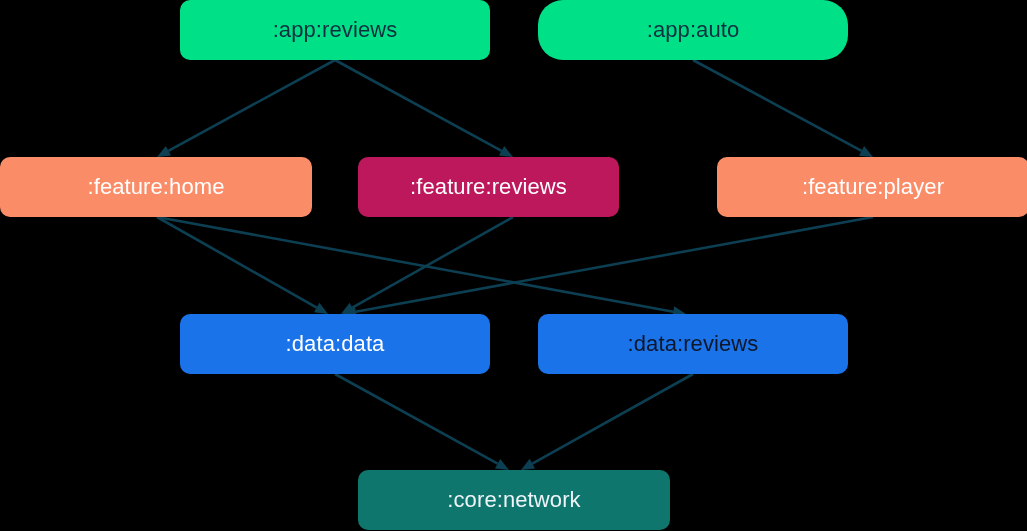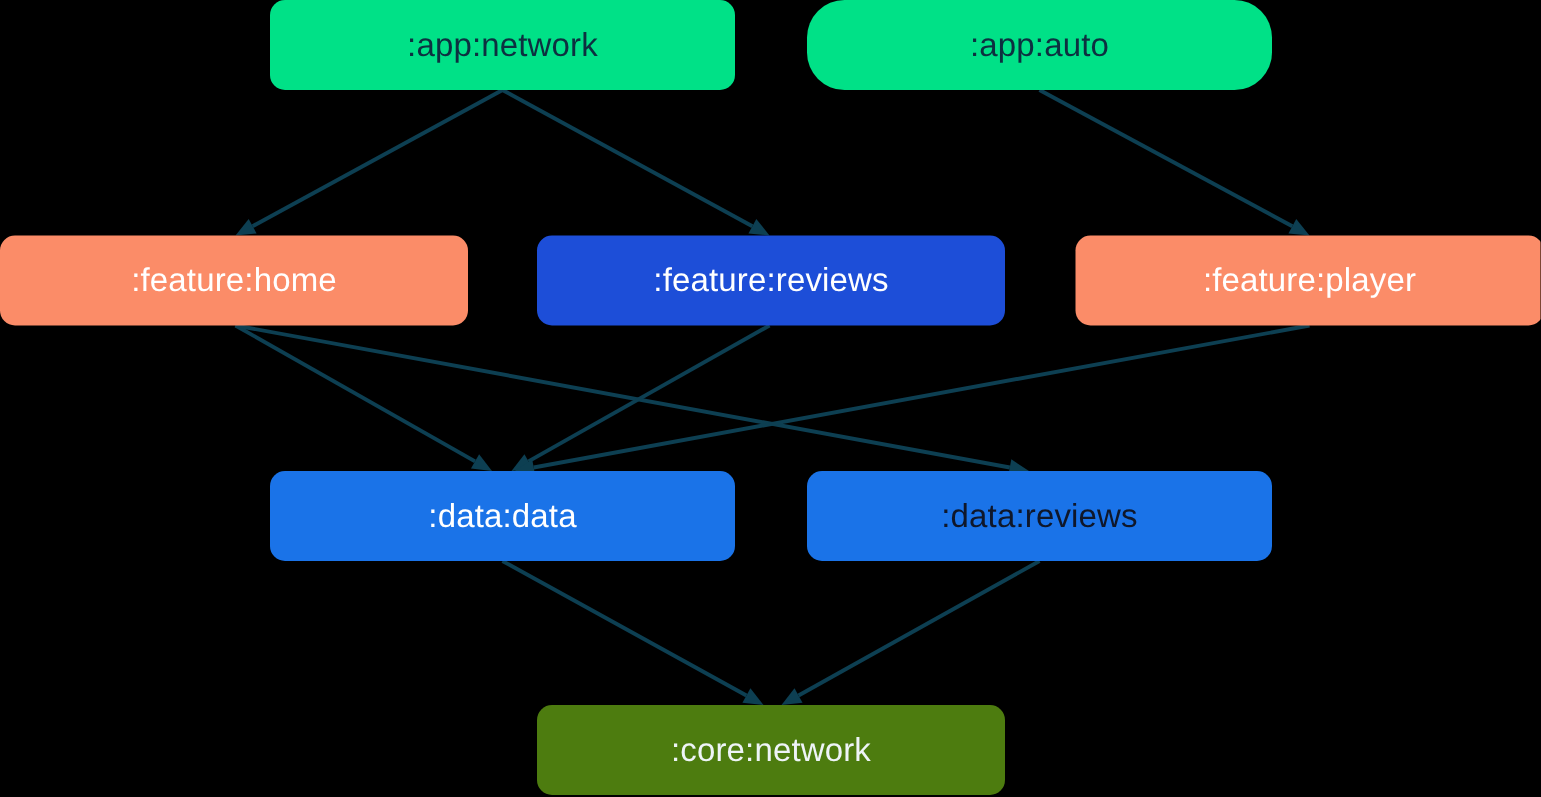--- a/index.html
+++ b/index.html
@@ -82,23 +82,23 @@
         <line x1="335" y1="374" x2="497.6174901076517" y2="463.7199945421527" stroke="#0d3f52" stroke-width="2.6" stroke-linecap="butt"></line>
         <polygon points="509,470 494.96056472163934,468.5356718043 500.27441549366404,458.90431728000533" fill="#0d3f52"></polygon>
       </g>
       <g>
         <line x1="693" y1="374" x2="532.3515701261939" y2="463.66423992956624" stroke="#0d3f52" stroke-width="2.6" stroke-linecap="butt"></line>
         <polygon points="521,470 529.6710562502411,458.8616525684842 535.0320840021467,468.46682729064827" fill="#0d3f52"></polygon>
       </g>
     </svg>
 
   <div id="node-layer">
-      <div class="node" style="left: 180px; top: 0px; width: 310px; height: 60px; background: rgb(0, 225, 135); color: rgb(13, 48, 64);">:app:network</div>
+      <div class="node" style="left: 180px; top: 0px; width: 310px; height: 60px; background: rgb(0, 225, 135); color: rgb(13, 48, 64);">:app:reviews</div>
       <div class="node" style="left: 538px; top: 0px; width: 310px; height: 60px; background: rgb(0, 225, 135); color: rgb(13, 48, 64); border-radius: 25px;">:app:auto</div>
       <div class="node" style="left: 0px; top: 157px; width: 312px; height: 60px; background: rgb(251, 140, 104); color: rgb(255, 255, 255);">:feature:home</div>
-      <div class="node" style="left: 358px; top: 157px; width: 312px; height: 60px; background: #1d4ed8; color: rgb(255, 255, 255);">:feature:reviews</div>
+      <div class="node" style="left: 358px; top: 157px; width: 261px; height: 60px; background: #be185d; color: rgb(255, 255, 255);">:feature:reviews</div>
       <div class="node" style="left: 717px; top: 157px; width: 312px; height: 60px; background: rgb(251, 140, 104); color: rgb(255, 255, 255);">:feature:player</div>
       <div class="node" style="left: 180px; top: 314px; width: 310px; height: 60px; background: rgb(26, 115, 232); color: rgb(255, 255, 255);">:data:data</div>
       <div class="node" style="left: 538px; top: 314px; width: 310px; height: 60px; background: rgb(26, 115, 232); color: #0f172a;">:data:reviews</div>
-      <div class="node" style="left: 358px; top: 470px; width: 312px; height: 60px; background: #4d7c0f; color: rgb(238, 244, 247);">:core:network</div>
+      <div class="node" style="left: 358px; top: 470px; width: 312px; height: 60px; background: #0f766e; color: rgb(238, 244, 247);">:core:network</div>
     </div>
 
 </div>
 
 </body></html>

